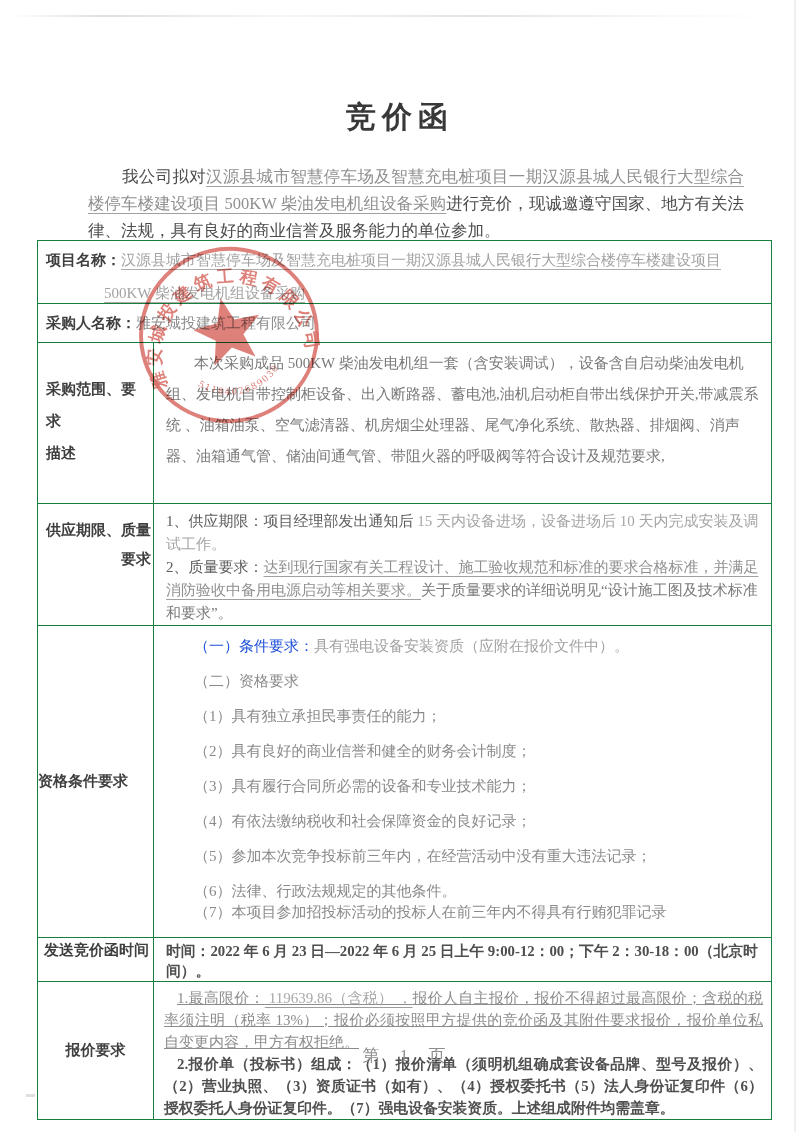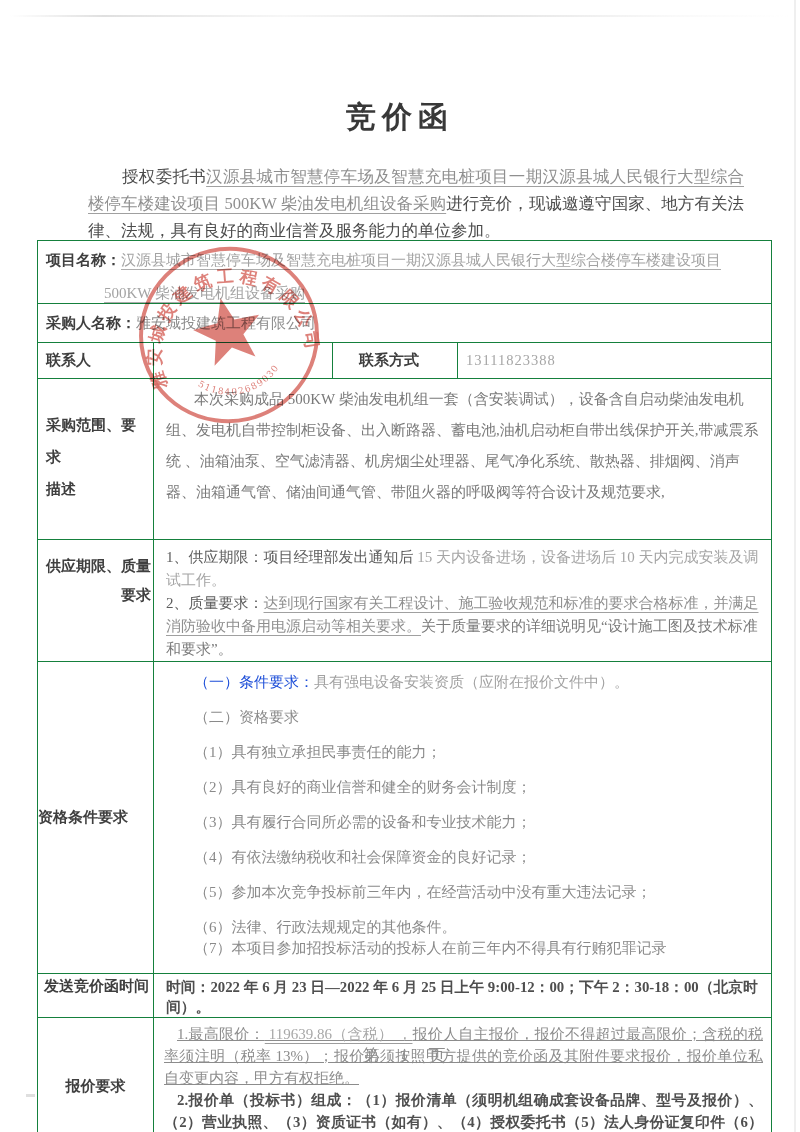--- a/index.html
+++ b/index.html
@@ -107,52 +107,40 @@
 </style>
 </head>
 <body>
 
 <div class="scan-streak-top"></div>
 <div class="scan-edge-right"></div>
 <div class="scan-speck"></div>
 
 <div class="doc-title">竞价函</div>
 
-<p class="intro"><span>授权委托书</span><span class="u-gray">汉源县城市智慧停车场及智慧充电桩项目一期汉源县城人民银行大型综合楼停车楼建设项目 500KW 柴油发电机组设备采购</span><span>进行竞价，现诚邀遵守国家、地方有关法律、法规，具有良好的商业信誉及服务能力的单位参加。</span></p>
+<p class="intro"><span>我公司拟对</span><span class="u-gray">汉源县城市智慧停车场及智慧充电桩项目一期汉源县城人民银行大型综合楼停车楼建设项目 500KW 柴油发电机组设备采购</span><span>进行竞价，现诚邀遵守国家、地方有关法律、法规，具有良好的商业信誉及服务能力的单位参加。</span></p>
 
 <table class="doc-table">
   <colgroup>
     <col style="width:116px">
       <col style="width:179px">
       <col style="width:125px">
       <col style="width:314px">
   </colgroup>
   <tbody>
       <tr>
     <td colspan="4" class="proj-cell">
       <div class="proj-line1"><span class="lbl">项目名称：</span><span class="proj-val">汉源县城市智慧停车场及智慧充电桩项目一期汉源县城人民银行大型综合楼停车楼建设项目</span></div>
       <div class="proj-line2"><span class="proj-val">500KW 柴油发电机组设备采购</span></div>
     </td>
   </tr>
   <tr>
     <td colspan="4" class="purch-cell">
       <div class="purch-inner"><span class="lbl">采购人名称：</span><span class="purch-val">雅安城投建筑工程有限公司</span></div>
     </td>
-  </tr>
-  <tr>
-    <td class="contact-cell">
-          <div class="contact-person lbl">联系人</div>
-        </td>
-    <td class="contact-cell"></td>
-    <td class="contact-cell">
-          <div class="contact-method lbl">联系方式</div>
-        </td>
-    <td class="contact-cell">
-          <div class="contact-value">13111823388</div>
-        </td>
   </tr>
   <tr>
     <td class="scope-label lbl pre">采购范围、要求
 描述</td>
     <td colspan="3" class="scope-content">
       <p>本次采购成品 500KW 柴油发电机组一套（含安装调试），设备含自启动柴油发电机组、发电机自带控制柜设备、出入断路器、蓄电池,油机启动柜自带出线保护开关,带减震系统 、油箱油泵、空气滤清器、机房烟尘处理器、尾气净化系统、散热器、排烟阀、消声器、油箱通气管、储油间通气管、带阻火器的呼吸阀等符合设计及规范要求,</p>
     </td>
   </tr>
   <tr>
     <td class="supply-label lbl pre">供应期限、质量

